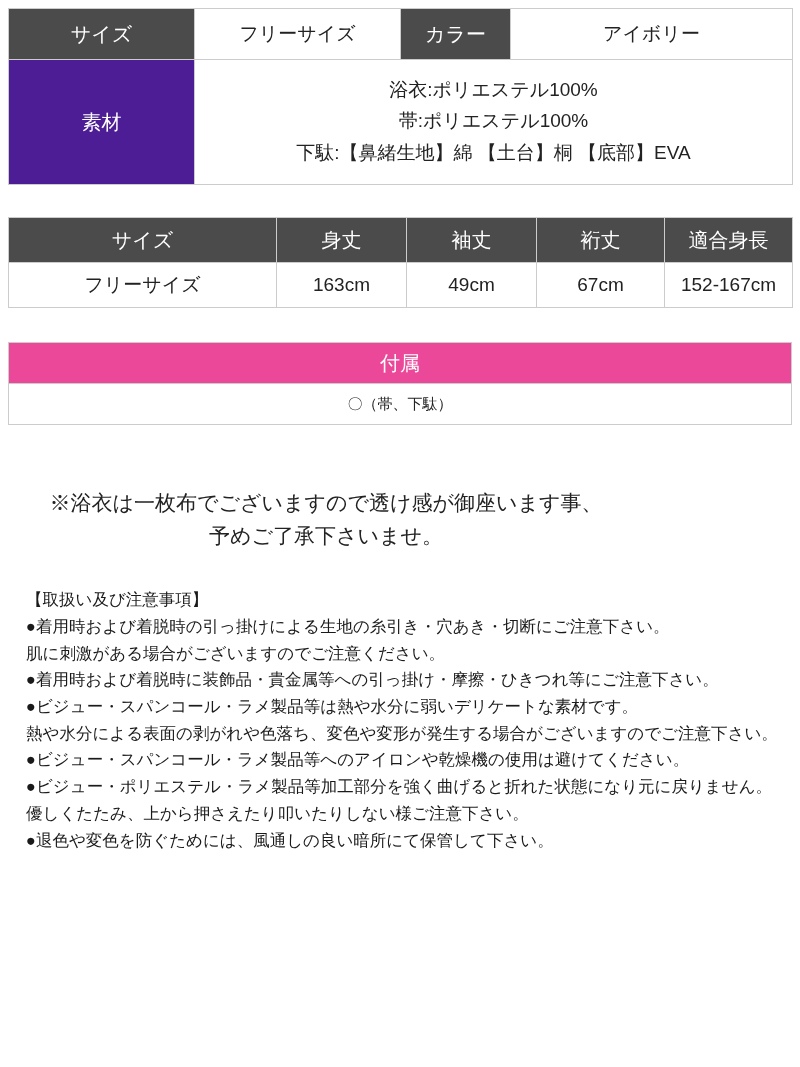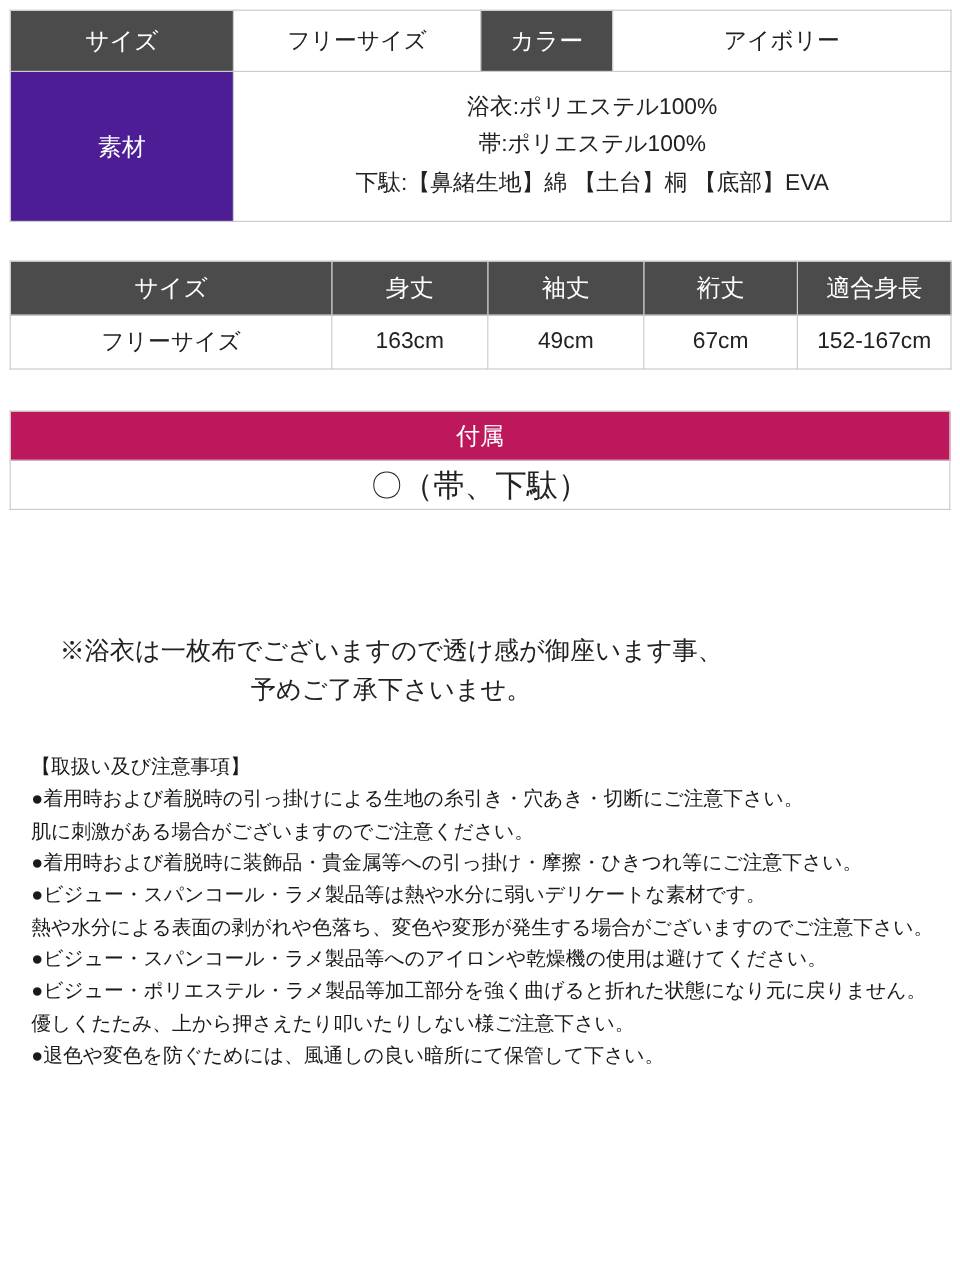--- a/index.html
+++ b/index.html
@@ -78,32 +78,32 @@
     color: #222222;
   }
 
   
   .acc-wrap { margin-top: 34px; }
   .acc-table td {
     border: 1px solid #cccccc;
     text-align: center;
     vertical-align: middle;
     height: 40px;
-    font-size: 26px;
+    font-size: 15px;
     padding: 0;
   }
   .acc-table .hd {
-    background: #be185d;
+    background: #ec4899;
     color: #ffffff;
     font-size: 20px;
   }
 
   
   .notice {
-    margin-top: 102px;
+    margin-top: 62px;
     text-align: center;
     font-size: 21px;
     line-height: 1.55;
     color: #222222;
   }
 
   
   .caution {
     margin-top: 34px;
     padding-left: 18px;

